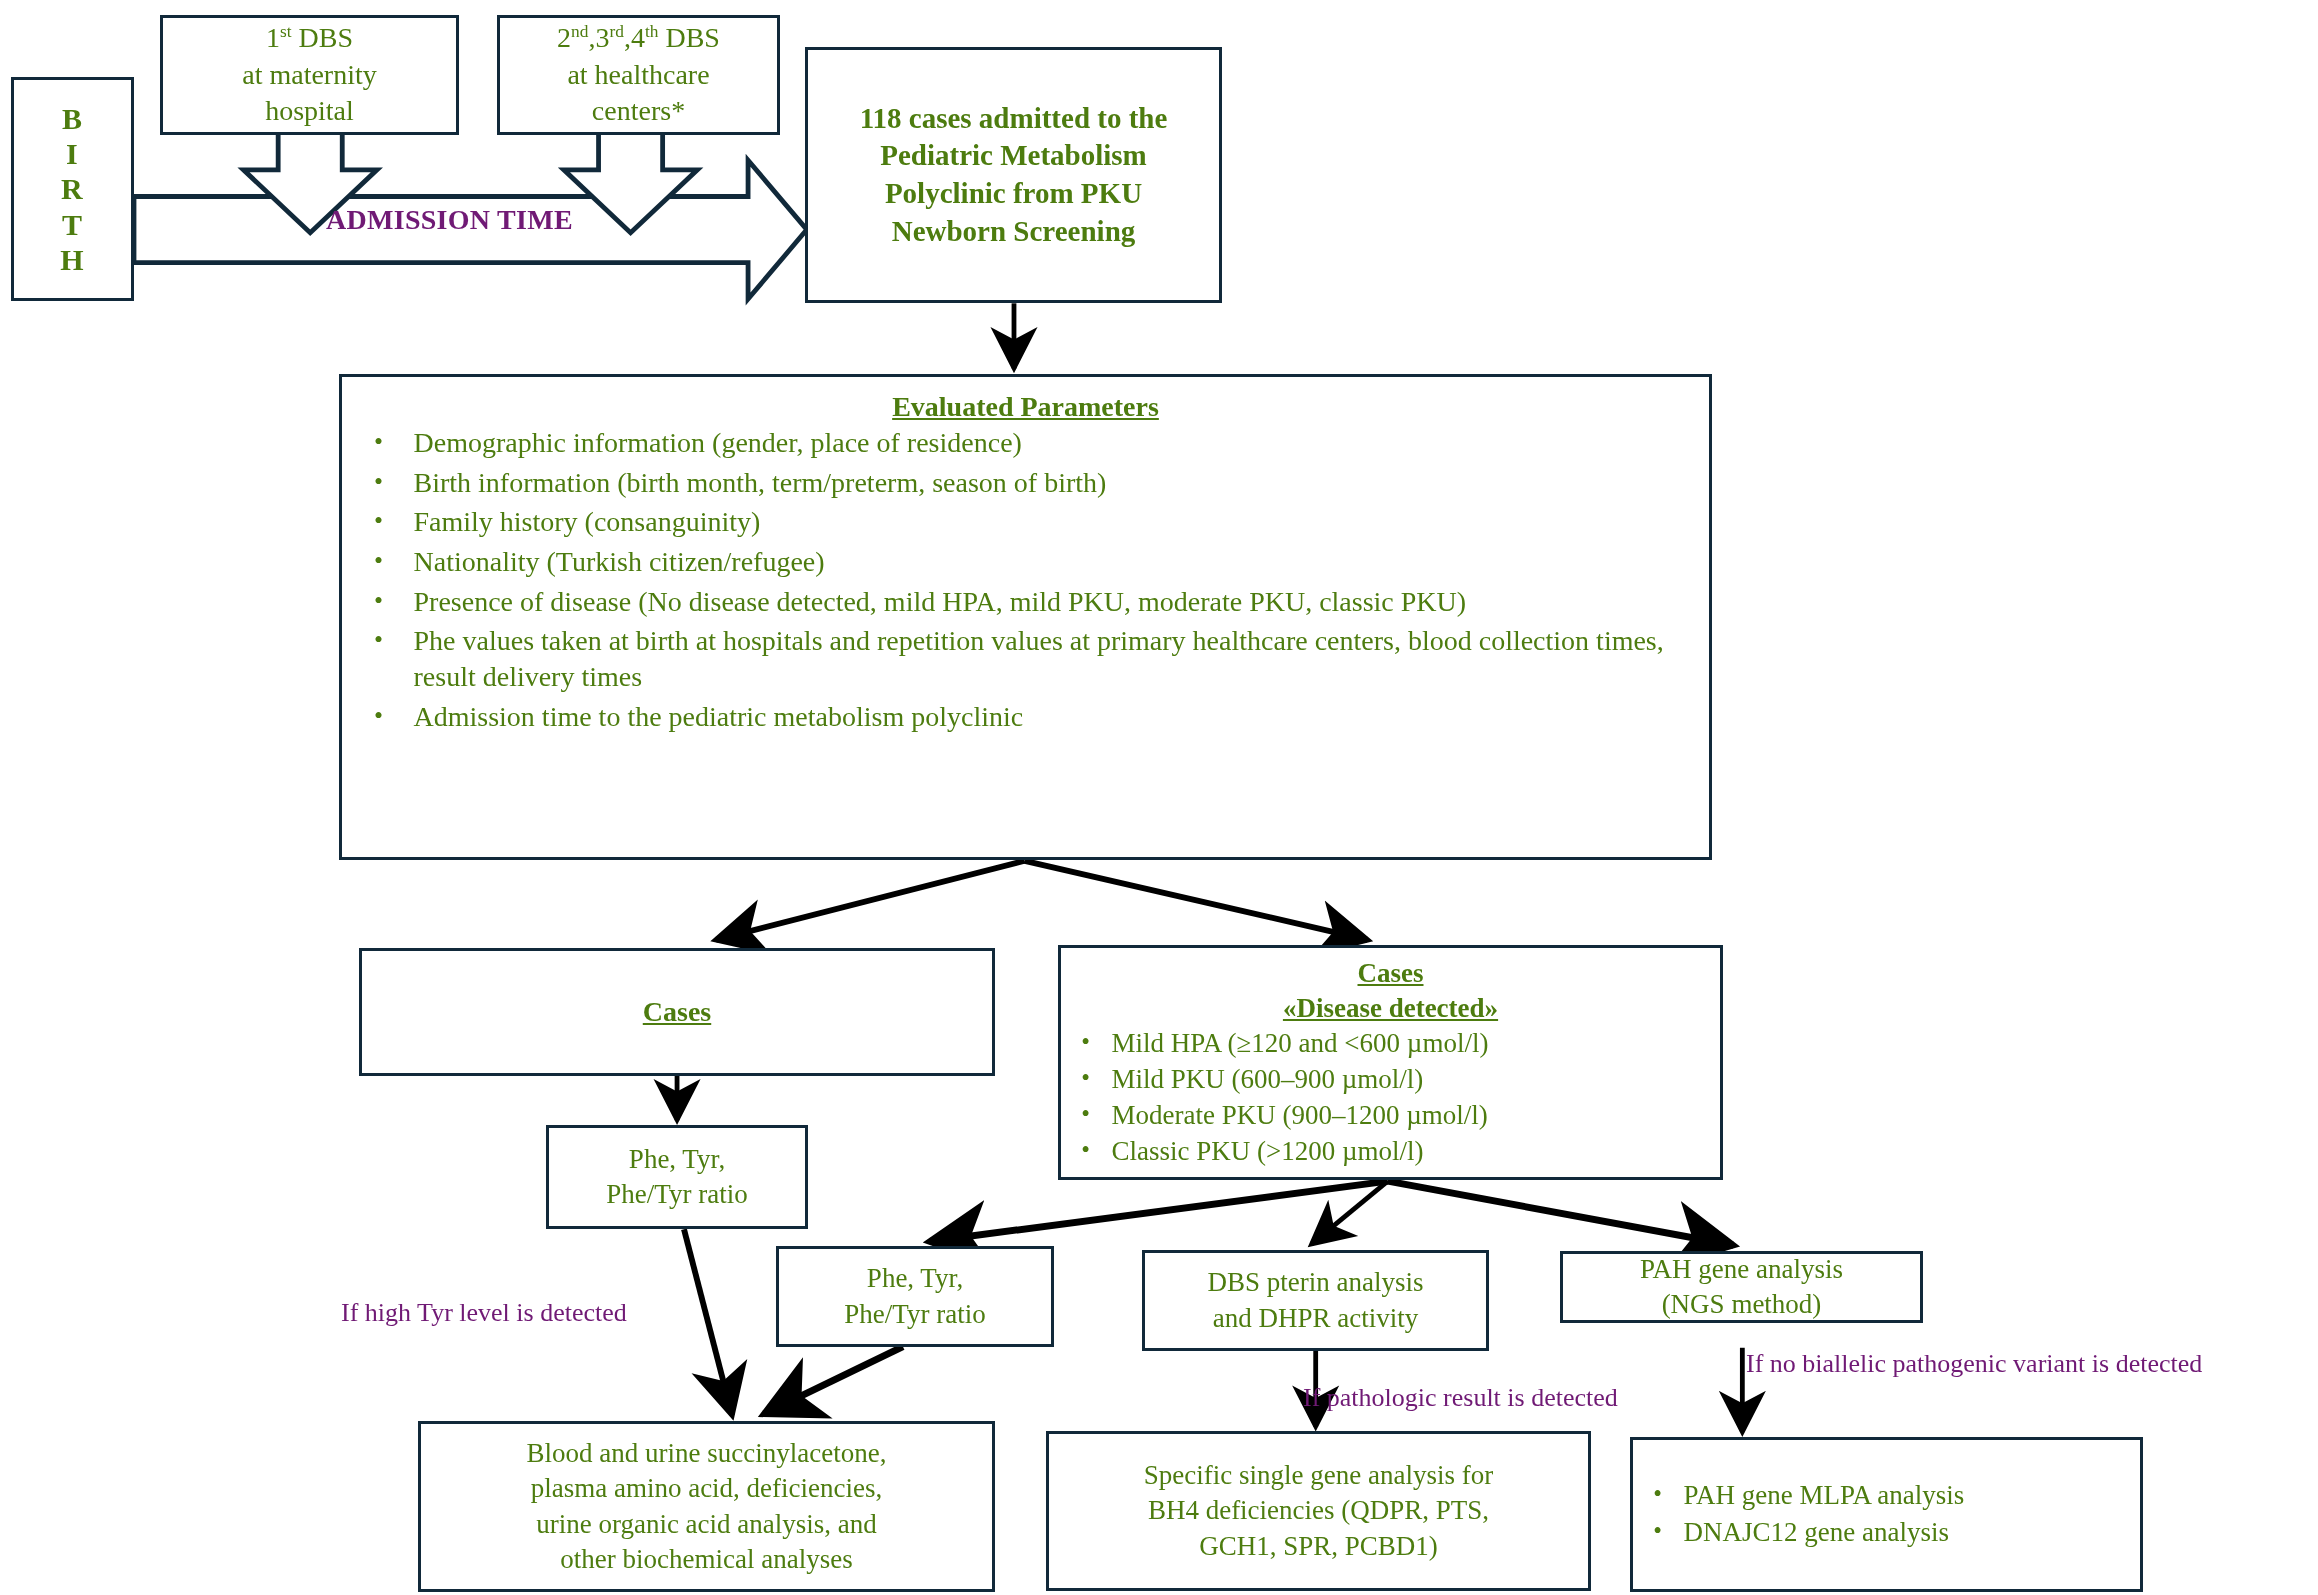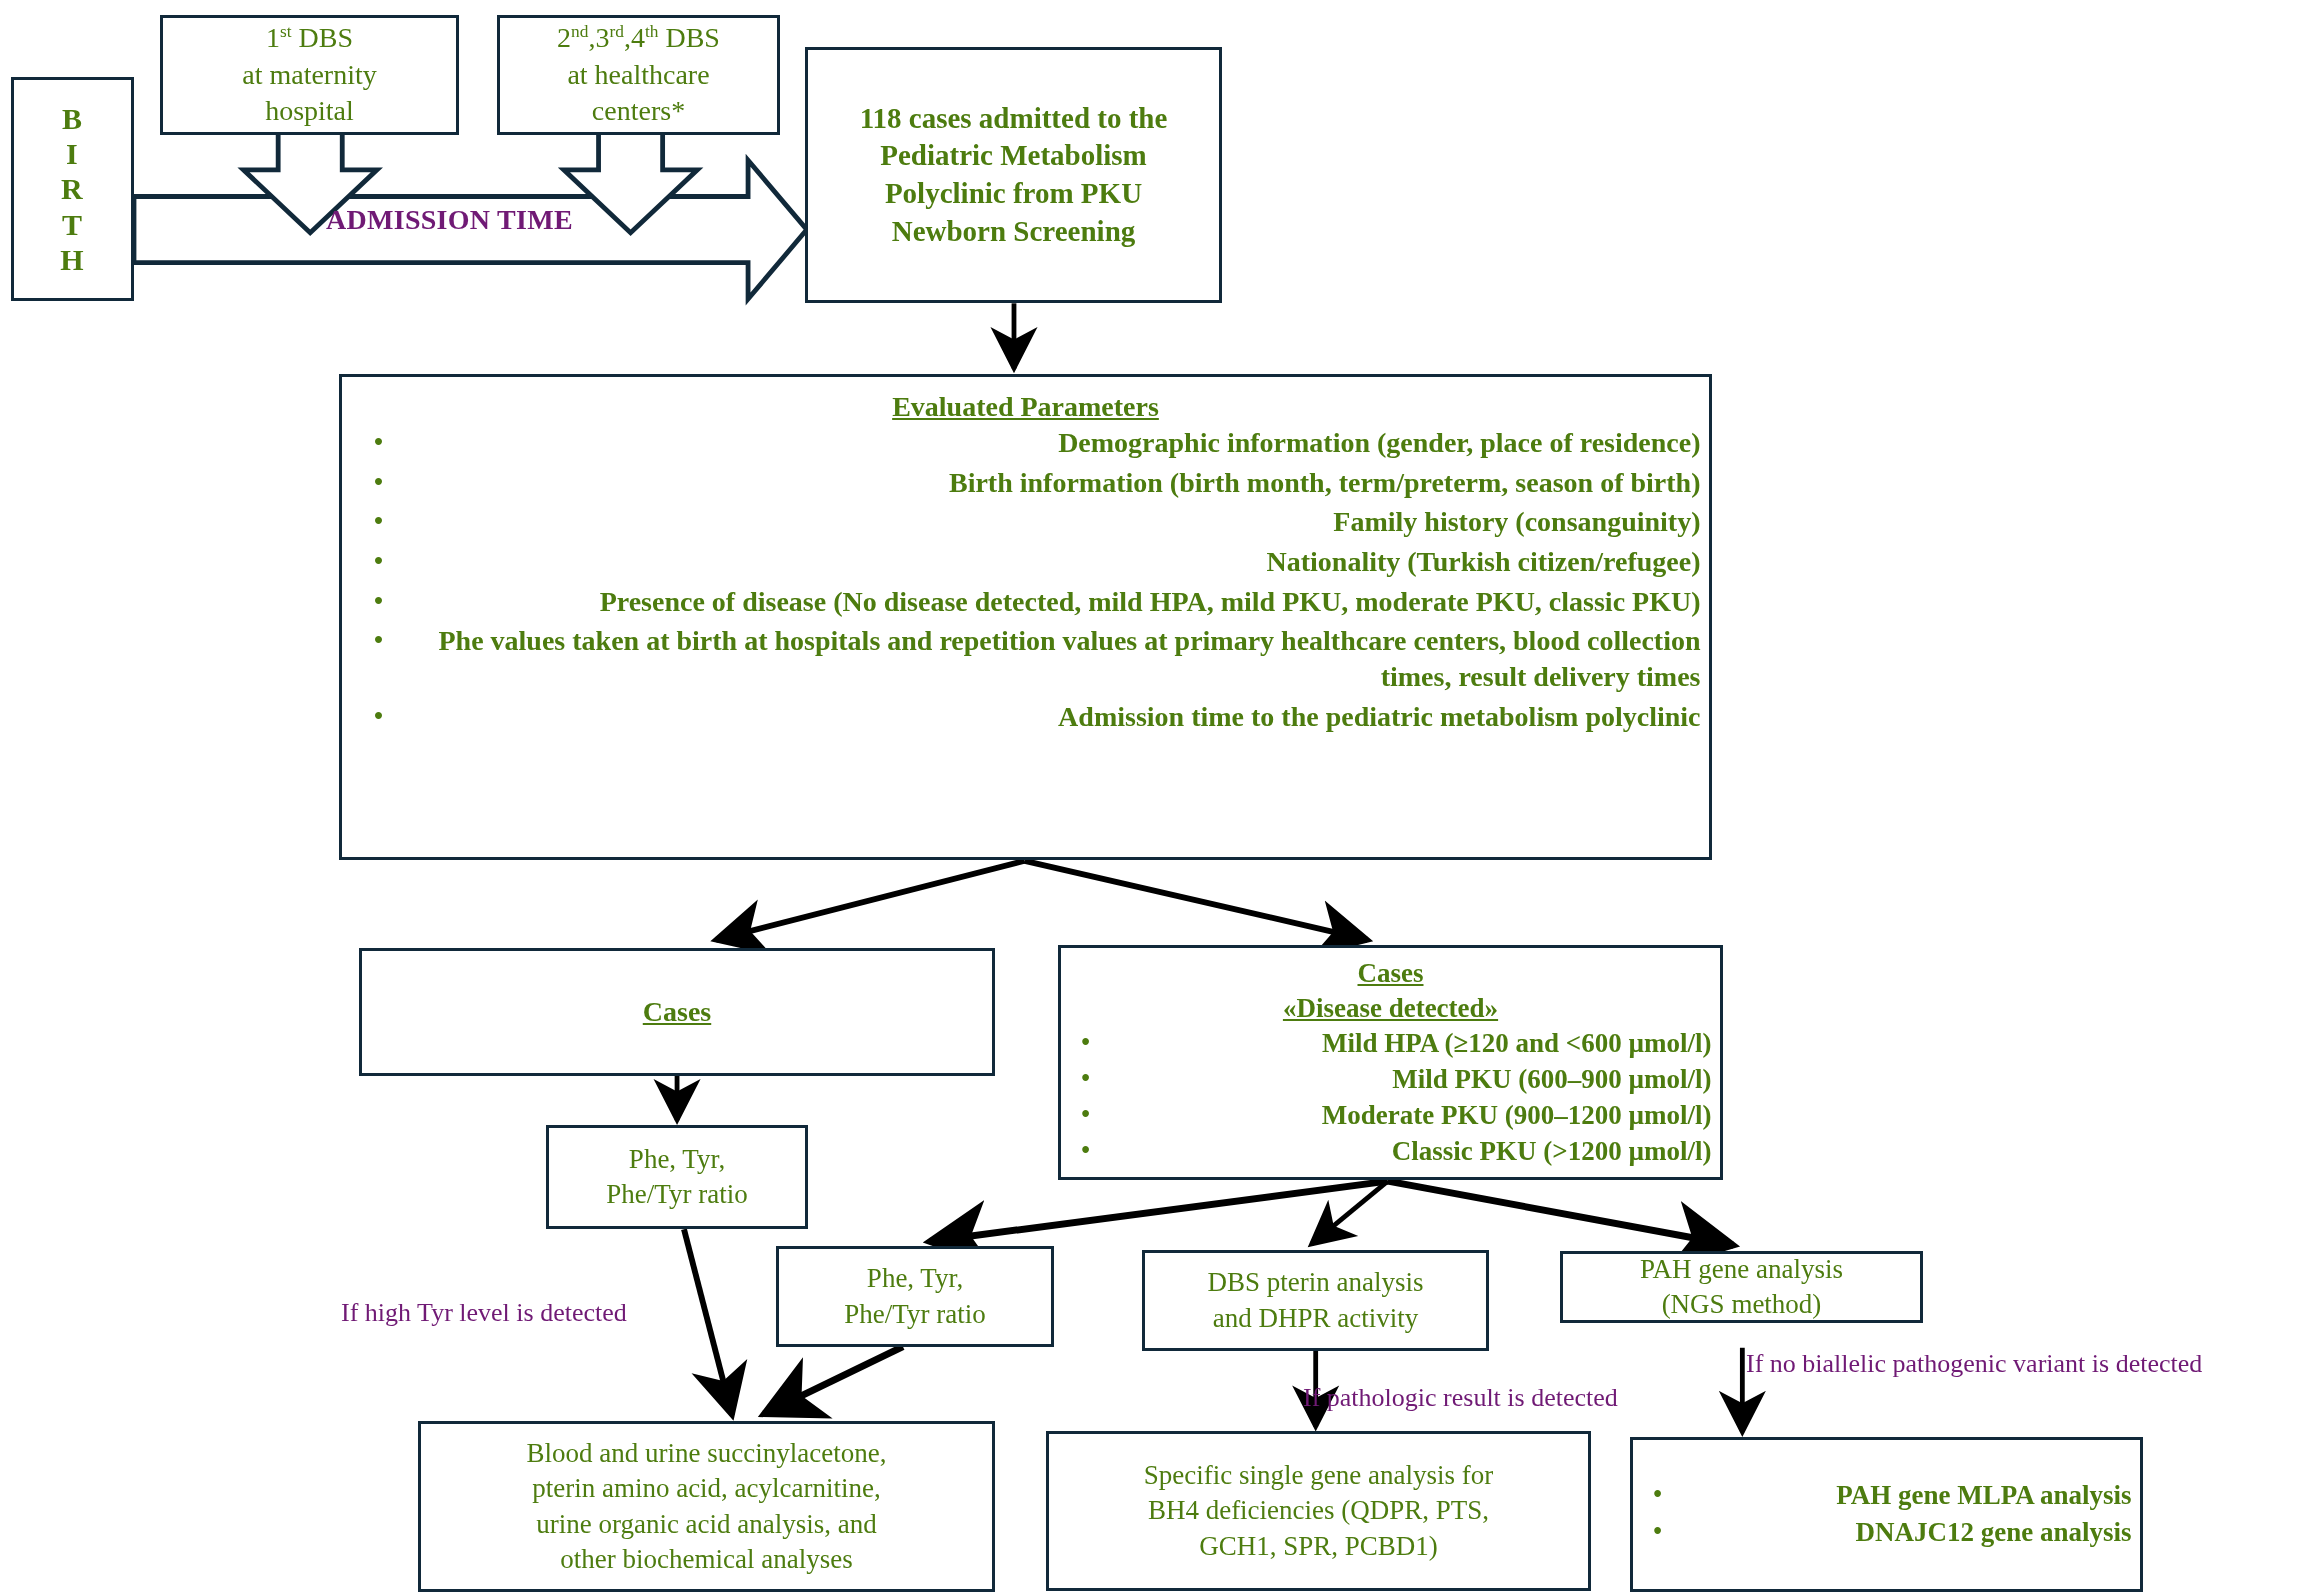--- a/index.html
+++ b/index.html
@@ -45,23 +45,22 @@
   }
   .hdr {
     font-weight: bold;
     text-decoration: underline;
     display: block;
   }
   ul.bullets {
     list-style: none;
     margin: 0;
     padding: 0;
-    text-align: right;
+    text-align: left;
     width: 100%;
-    font-weight: bold;
   }
   ul.bullets > li {
     position: relative;
     padding-left: 63px;
     margin: 0 0 3.2px 0;
   }
   ul.bullets > li:before {
     content: "\2022";
     position: absolute;
     left: 23.5px;
@@ -239,21 +238,21 @@
   <div class="node" id="n-pahgene">
     <div class="inner">
       <div>PAH gene analysis</div>
       <div>(NGS method)</div>
     </div>
   </div>
 
   <div class="node" id="n-blood">
     <div class="inner">
       <div>Blood and urine succinylacetone,</div>
-      <div>pterin amino acid, acylcarnitine,</div>
+      <div>plasma amino acid, deficiencies,</div>
       <div>urine organic acid analysis, and</div>
       <div>other biochemical analyses</div>
     </div>
   </div>
 
   <div class="node" id="n-bh4">
     <div class="inner">
       <div>Specific single gene analysis for</div>
       <div>BH4 deficiencies (QDPR, PTS,</div>
       <div>GCH1, SPR, PCBD1)</div>

